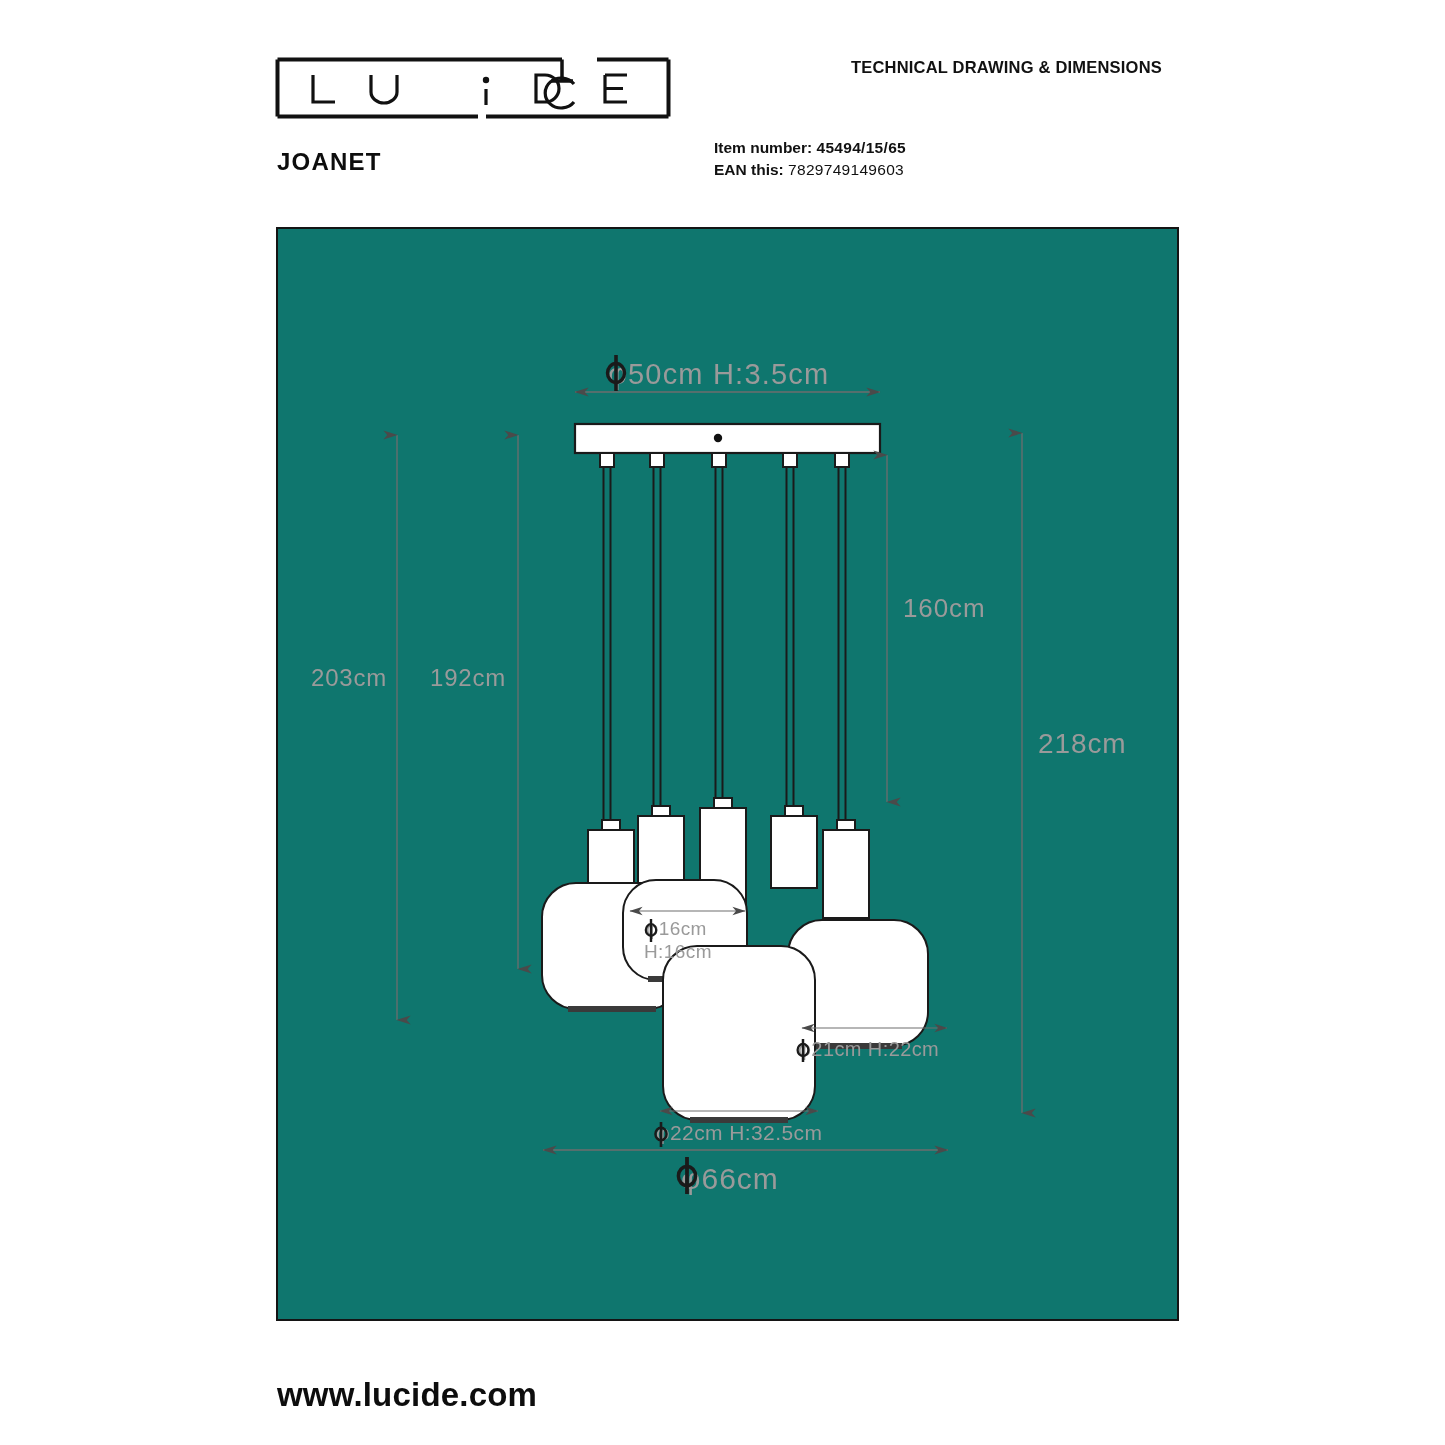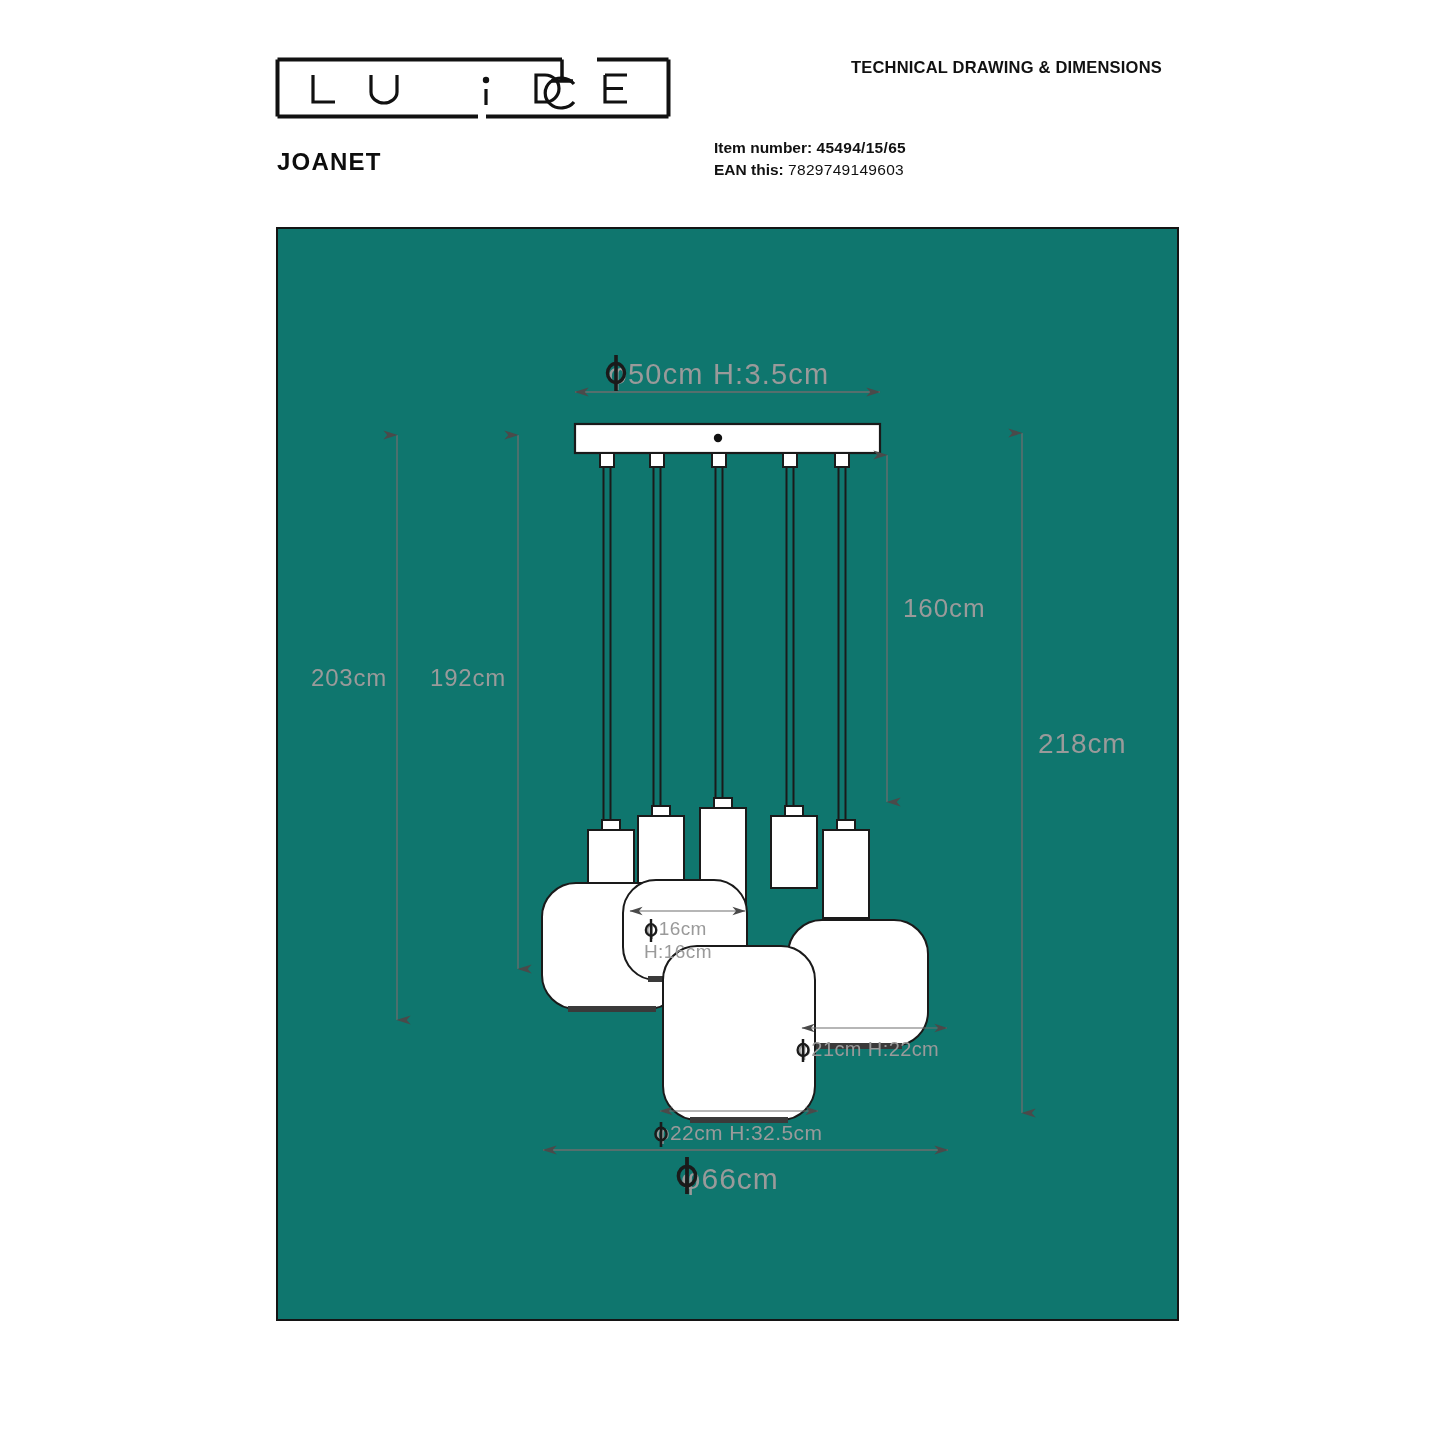--- a/index.html
+++ b/index.html
@@ -284,14 +284,15 @@
         <line x1="609" y1="226" x2="609" y2="573" stroke="#6e6e6e" stroke-width="1.3" marker-start="url(#arrUp)" marker-end="url(#arrDown)"></line>
         <text x="625" y="388" font-family="Liberation Sans, sans-serif" font-size="26" fill="#9a9a9a" letter-spacing="0.9">160cm</text>
 
         <line x1="744" y1="204" x2="744" y2="884" stroke="#6e6e6e" stroke-width="1.3" marker-start="url(#arrUp)" marker-end="url(#arrDown)"></line>
         <text x="760" y="524" font-family="Liberation Sans, sans-serif" font-size="28" fill="#9a9a9a" letter-spacing="0.9">218cm</text>
       </g>
 
     </svg>
   </div>
 
+  <a class="footer-line2" href="#" style="text-decoration:none;color:#0d0d0d;">www.lucide.com</a>
 
 </div>
 
 </body></html>

